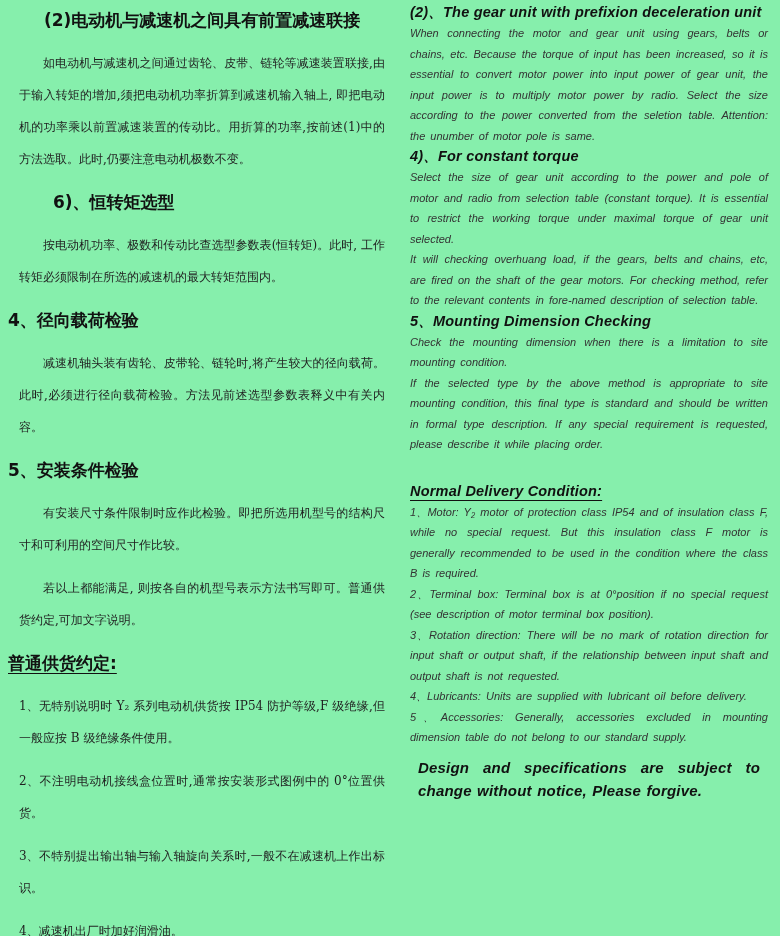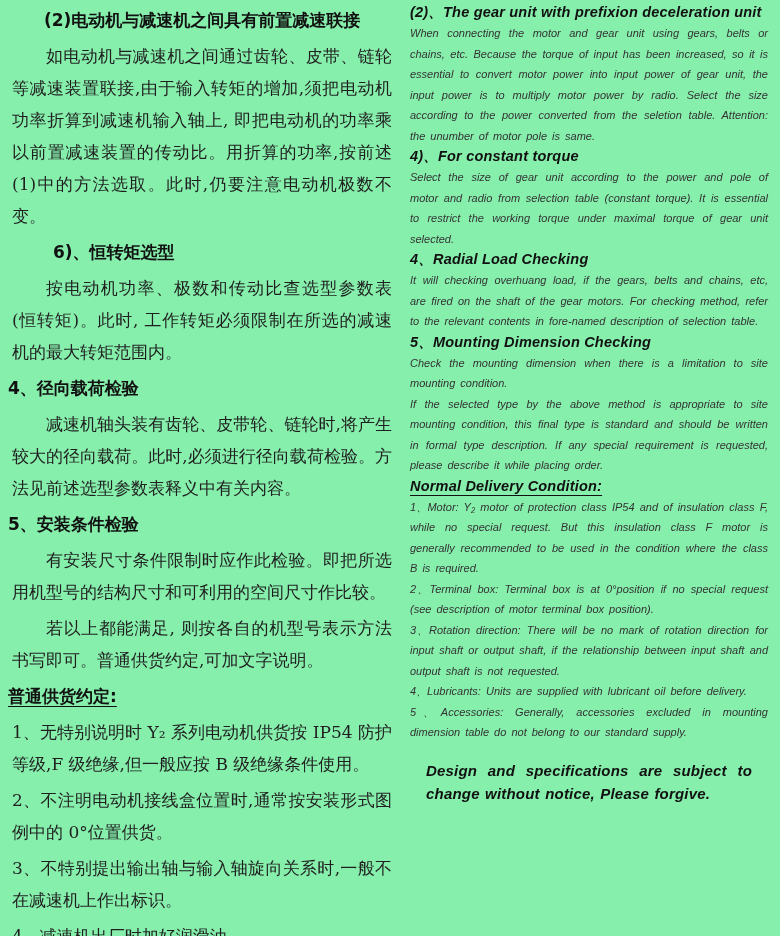--- a/index.html
+++ b/index.html
@@ -18,24 +18,24 @@
   
   .col-left {
     position: absolute;
     left: 8px;
     top: 4px;
     width: 388px;
     color: #1f1f1f;
   }
   .zh-p {
     font-family: "DejaVu Serif", serif;
-    font-size: 17px;
+    font-size: 12px;
     line-height: 32px;
     text-align: justify;
-    margin: 4px;
+    margin: 11px;
   }
   .zh-indent { text-indent: 2em; }
   .zh-h {
     font-family: "DejaVu Sans", sans-serif;
     font-weight: bold;
     font-size: 17px;
     line-height: 32px;
     color: #111;
     margin: 0;
   }
@@ -65,30 +65,30 @@
   }
   .en-h {
     font-family: "Liberation Sans", sans-serif;
     font-weight: bold;
     font-size: 14.5px;
     line-height: 21px;
     letter-spacing: 0.2px;
     color: #111;
     margin: 0;
   }
-  .gap-lg { }
+  .gap-lg { margin-top: 26px; }
   .gap-md { margin-top: 14px; }
   .en-footer {
     font-family: "Liberation Sans", sans-serif;
     font-weight: bold;
     font-size: 15px;
     line-height: 23px;
     letter-spacing: 0.2px;
     color: #111;
-    margin: 16px;
+    margin: 8px;
     text-align: justify;
     word-spacing: 1px;
   }
 </style>
 </head>
 <body>
 
 <div class="page">
 
   <div class="col-left">
@@ -107,21 +107,20 @@
     <p class="zh-p">3、不特别提出输出轴与输入轴旋向关系时,一般不在减速机上作出标识。</p>
     <p class="zh-p">4、减速机出厂时加好润滑油。</p>
     <p class="zh-p">5、安装结构尺寸图表中已注明不在标准供货范围内的附件一般不提供。</p>
   </div>
 
   <div class="col-right">
     <p class="en-h">(2)、The gear unit with prefixion deceleration unit</p>
     <p class="en-p">When connecting the motor and gear unit using gears, belts or chains, etc. Because the torque of input has been increased, so it is essential to convert motor power into input power of gear unit, the input power is to multiply motor power by radio. Select the size according to the power converted from the seletion table. Attention: the unumber of motor pole is same.</p>
     <p class="en-h">4)、For constant torque</p>
     <p class="en-p">Select the size of gear unit according to the power and pole of motor and radio from selection table (constant torque). It is essential to restrict the working torque under maximal torque of gear unit selected.</p>
-    <p class="en-h">4、Radial Load Checking</p>
     <p class="en-p">It will checking overhuang load, if the gears, belts and chains, etc, are fired on the shaft of the gear motors. For checking method, refer to the relevant contents in fore-named description of selection table.</p>
     <p class="en-h">5、Mounting Dimension Checking</p>
     <p class="en-p">Check the mounting dimension when there is a limitation to site mounting condition.</p>
     <p class="en-p">If the selected type by the above method is appropriate to site mounting condition, this final type is standard and should be written in formal type description. If any special requirement is requested, please describe it while placing order.</p>
     <p class="en-h underlined gap-lg">Normal Delivery Condition:</p>
     <p class="en-p">1、Motor:  Y₂ motor of protection class IP54 and of insulation class F, while no special request. But this insulation class F motor is generally recommended to be used in the condition where the class B is required.</p>
     <p class="en-p">2、Terminal box:  Terminal box is at 0°position if no special request  (see description of motor terminal box position).</p>
     <p class="en-p">3、Rotation direction: There will be no mark of rotation direction for input shaft or output shaft, if the relationship between input shaft and output shaft is not requested.</p>
     <p class="en-p">4、Lubricants: Units are supplied with lubricant oil before delivery.</p>
     <p class="en-p">5、Accessories: Generally, accessories excluded in mounting dimension table do not belong to our standard supply.</p>

